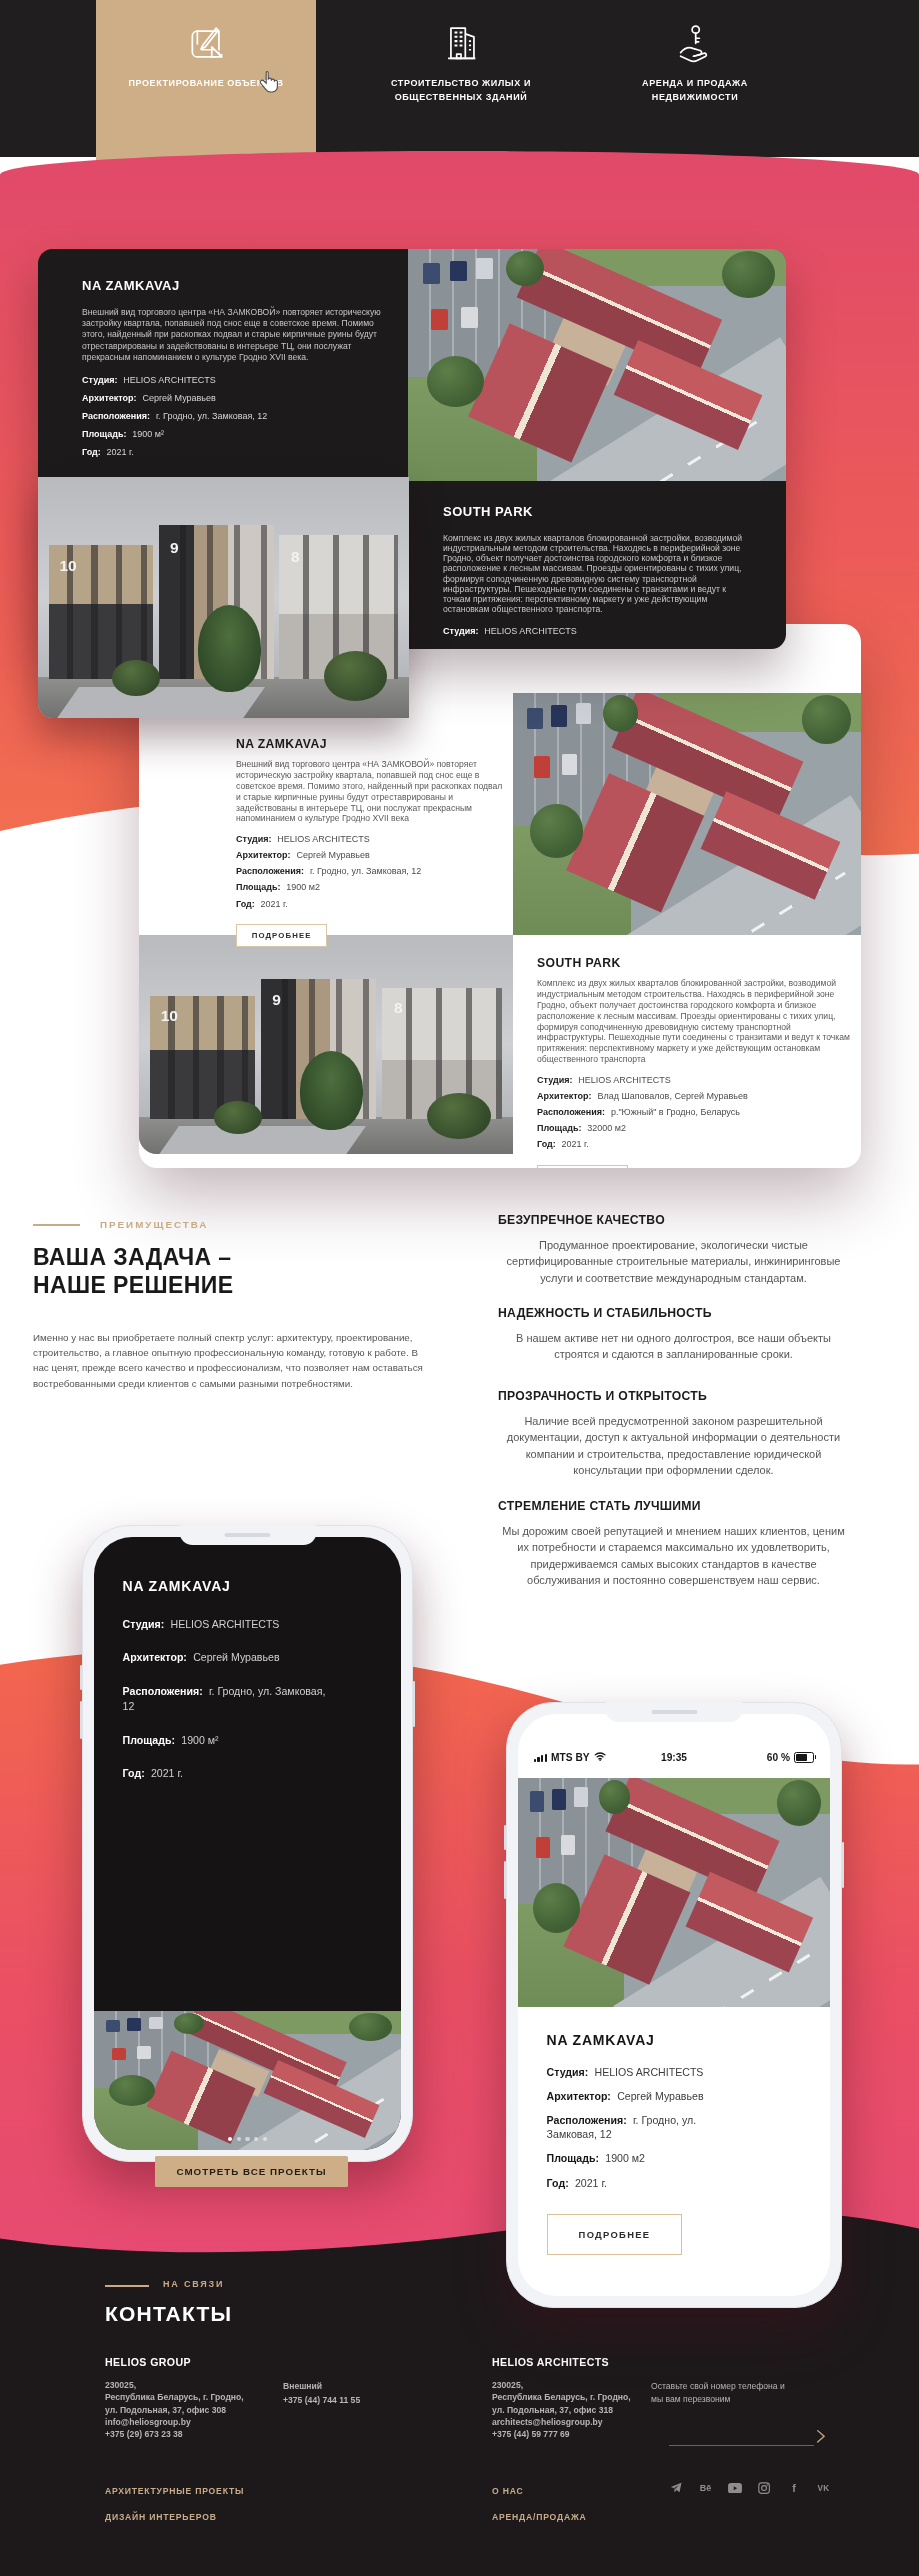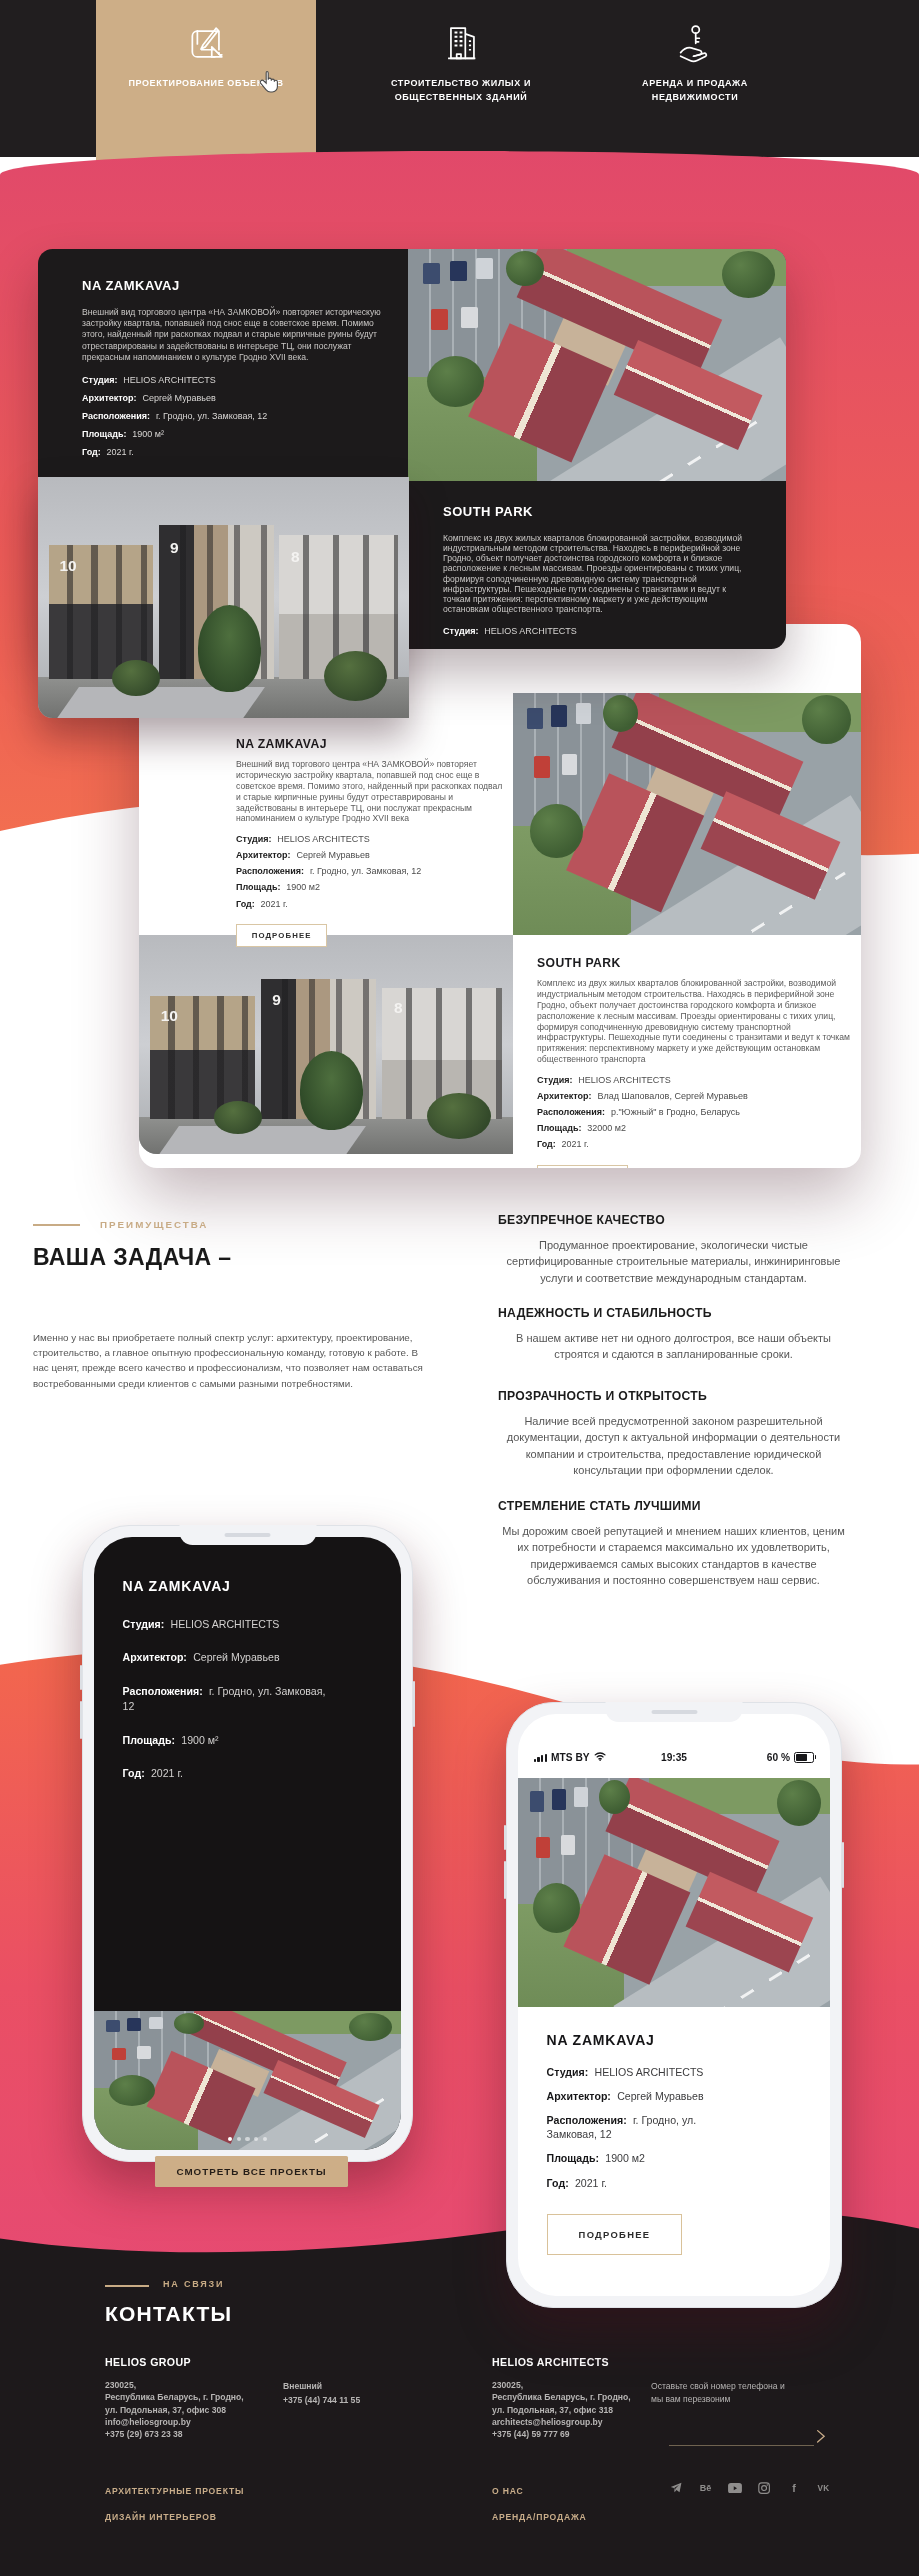--- a/index.html
+++ b/index.html
@@ -359,20 +359,21 @@
     <p class="proj-para-dark" style="line-height:1.18;">Комплекс из двух жилых кварталов блокированной застройки, возводимой индустриальным методом строительства. Находясь в периферийной зоне Гродно, объект получает достоинства городского комфорта и близкое расположение к лесным массивам. Проезды ориентированы с тихих улиц, формируя соподчиненную древовидную систему транспортной инфраструктуры. Пешеходные пути соединены с транзитами и ведут к точкам притяжения: перспективному маркету и уже действующим остановкам общественного транспорта.</p>
     <div class="rows-dark">
         <div class="row"><span class="lbl">Студия: </span><span class="val">HELIOS ARCHITECTS</span></div>
       </div>
   </div>
 
   <div class="abs adv-eyebrow-line"></div>
   <div class="abs adv-eyebrow">ПРЕИМУЩЕСТВА</div>
   <div class="abs adv-head">
     <div>ВАША ЗАДАЧА –</div>
+    <div>НАШЕ РЕШЕНИЕ</div>
   </div>
   <div class="abs adv-para">Именно у нас вы приобретаете полный спектр услуг: архитектуру, проектирование, строительство, а главное опытную профессиональную команду, готовую к работе. В нас ценят, прежде всего качество и профессионализм, что позволяет нам оставаться востребованными среди клиентов с самыми разными потребностями.</div>
 
   <div class="abs adv-item ai-0">
     <h3>БЕЗУПРЕЧНОЕ КАЧЕСТВО</h3>
     <p>Продуманное проектирование, экологически чистые сертифицированные строительные материалы, инжиниринговые услуги и соответствие международным стандартам.</p>
   </div>
   <div class="abs adv-item ai-1">
     <h3>НАДЕЖНОСТЬ И СТАБИЛЬНОСТЬ</h3>
     <p>В нашем активе нет ни одного долгостроя, все наши объекты строятся и сдаются в запланированные сроки.</p>

